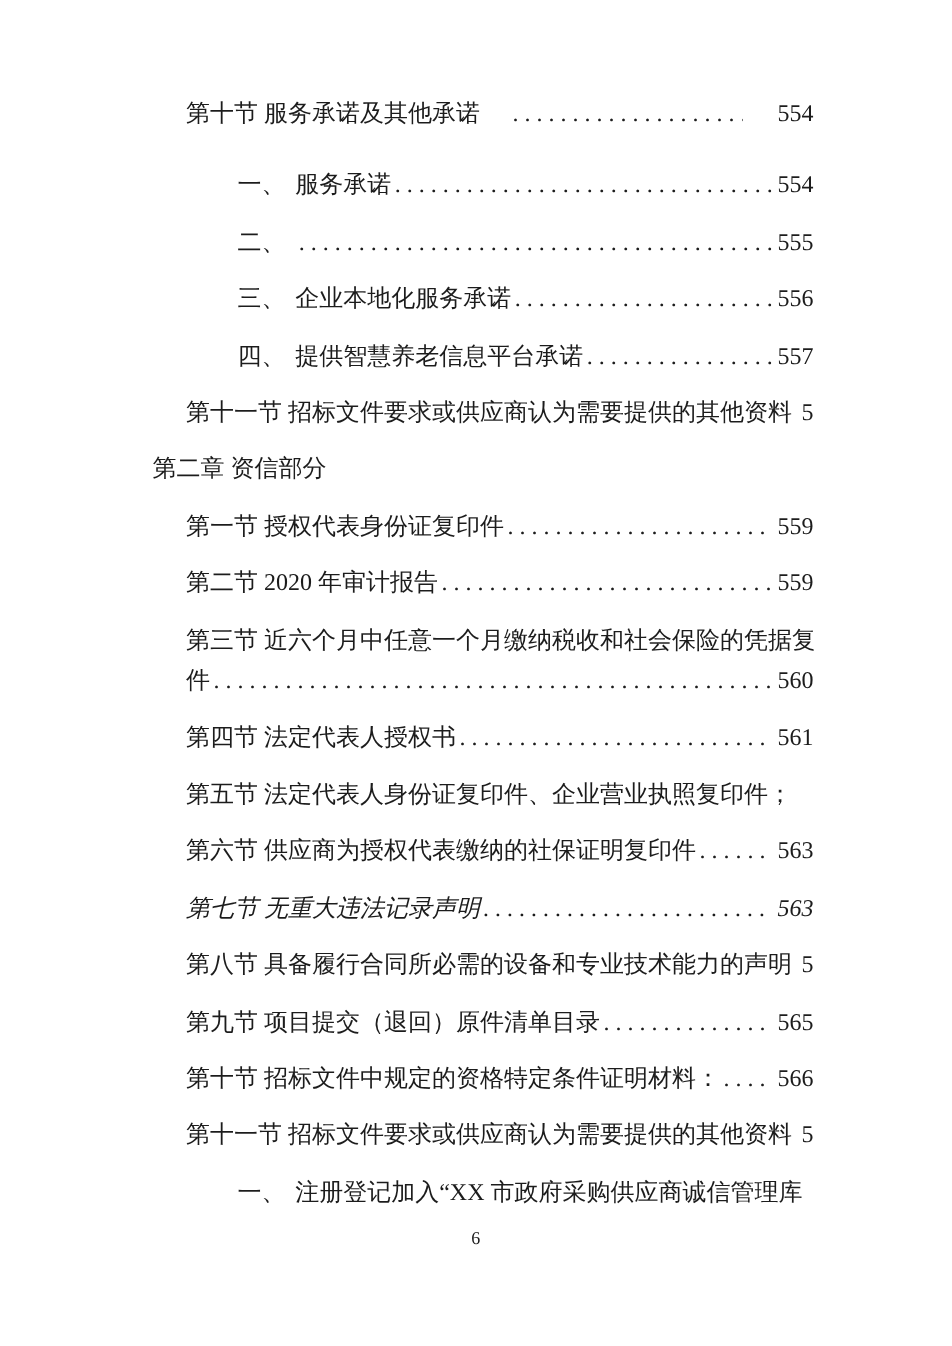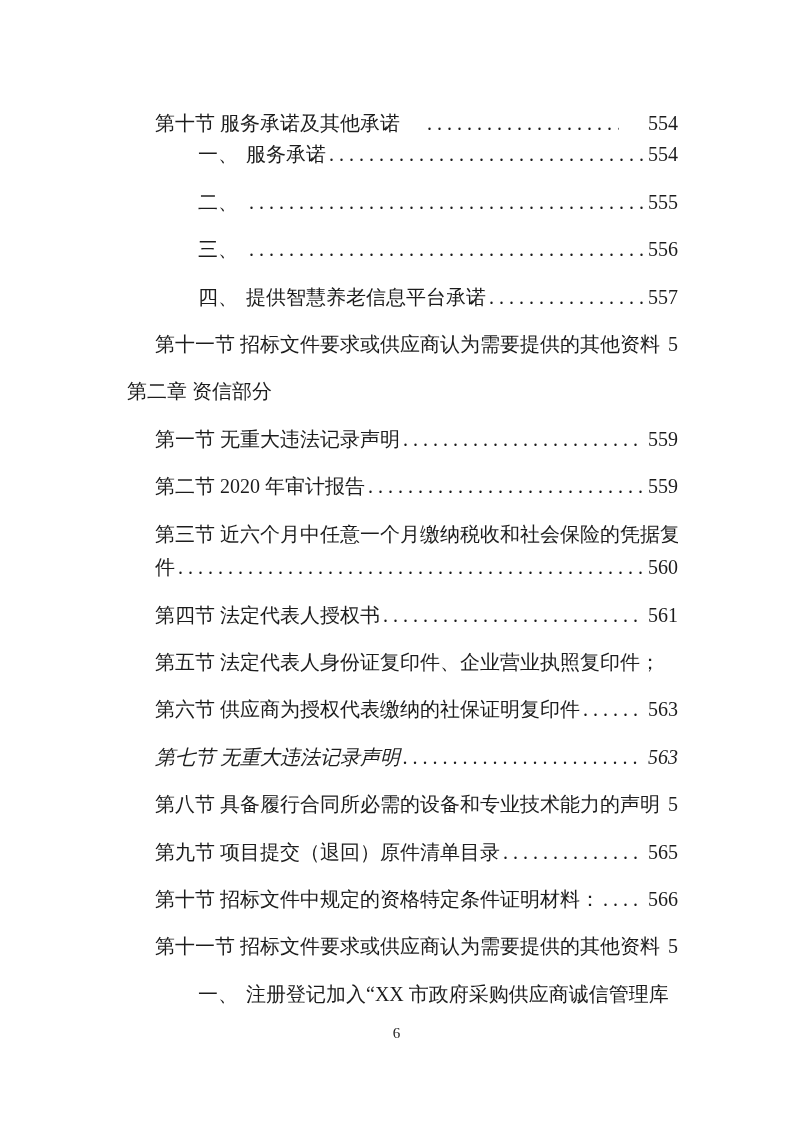--- a/index.html
+++ b/index.html
@@ -75,39 +75,40 @@
     text-align: center;
     font-size: 15px;
     color: #1c1c1c;
   }
 </style>
 </head>
 <body>
 
 <div class="page">
   <div class="toc" id="toc">
-      <div class="toc-line indent-section" style="top: 99px; gap: 24px;">
+      <div class="toc-line indent-section" style="top: 71px; gap: 24px;">
 
     <span class="txt">第十节 服务承诺及其他承诺</span>
     <span class="leader"></span>
     <span class="pg">554</span>
   </div>
       <div class="toc-line indent-sub" style="top: 130.4px;">
     <span class="num">一、</span>
     <span class="txt">服务承诺</span>
     <span class="leader"></span>
     <span class="pg">554</span>
   </div>
       <div class="toc-line indent-sub" style="top: 177.8px;">
     <span class="num">二、</span>
     <span class="leader"></span>
     <span class="pg">555</span>
   </div>
       <div class="toc-line indent-sub" style="top: 225.2px;">
     <span class="num">三、</span>
+    <span class="txt">企业本地化服务承诺</span>
     <span class="leader"></span>
     <span class="pg">556</span>
   </div>
       <div class="toc-line indent-sub" style="top: 272.6px;">
     <span class="num">四、</span>
     <span class="txt">提供智慧养老信息平台承诺</span>
     <span class="leader"></span>
     <span class="pg">557</span>
   </div>
       <div class="toc-line indent-section" style="top: 320px;">
@@ -117,21 +118,21 @@
     <span class="pg">558</span>
   </div>
       <div class="toc-line indent-chapter" style="top: 367.4px;">
 
     <span class="txt">第二章 资信部分</span>
     <span class="leader"></span>
     <span class="pg">559</span>
   </div>
       <div class="toc-line indent-section" style="top: 414.8px;">
 
-    <span class="txt">第一节 无重大违法记录声明</span>
+    <span class="txt">第一节 授权代表身份证复印件</span>
     <span class="leader"></span>
     <span class="pg">559</span>
   </div>
       <div class="toc-line indent-section" style="top: 462.2px;">
 
     <span class="txt">第二节 2020 年审计报告</span>
     <span class="leader"></span>
     <span class="pg">559</span>
   </div>
       <div class="toc-line indent-section" style="top: 509.6px;">

